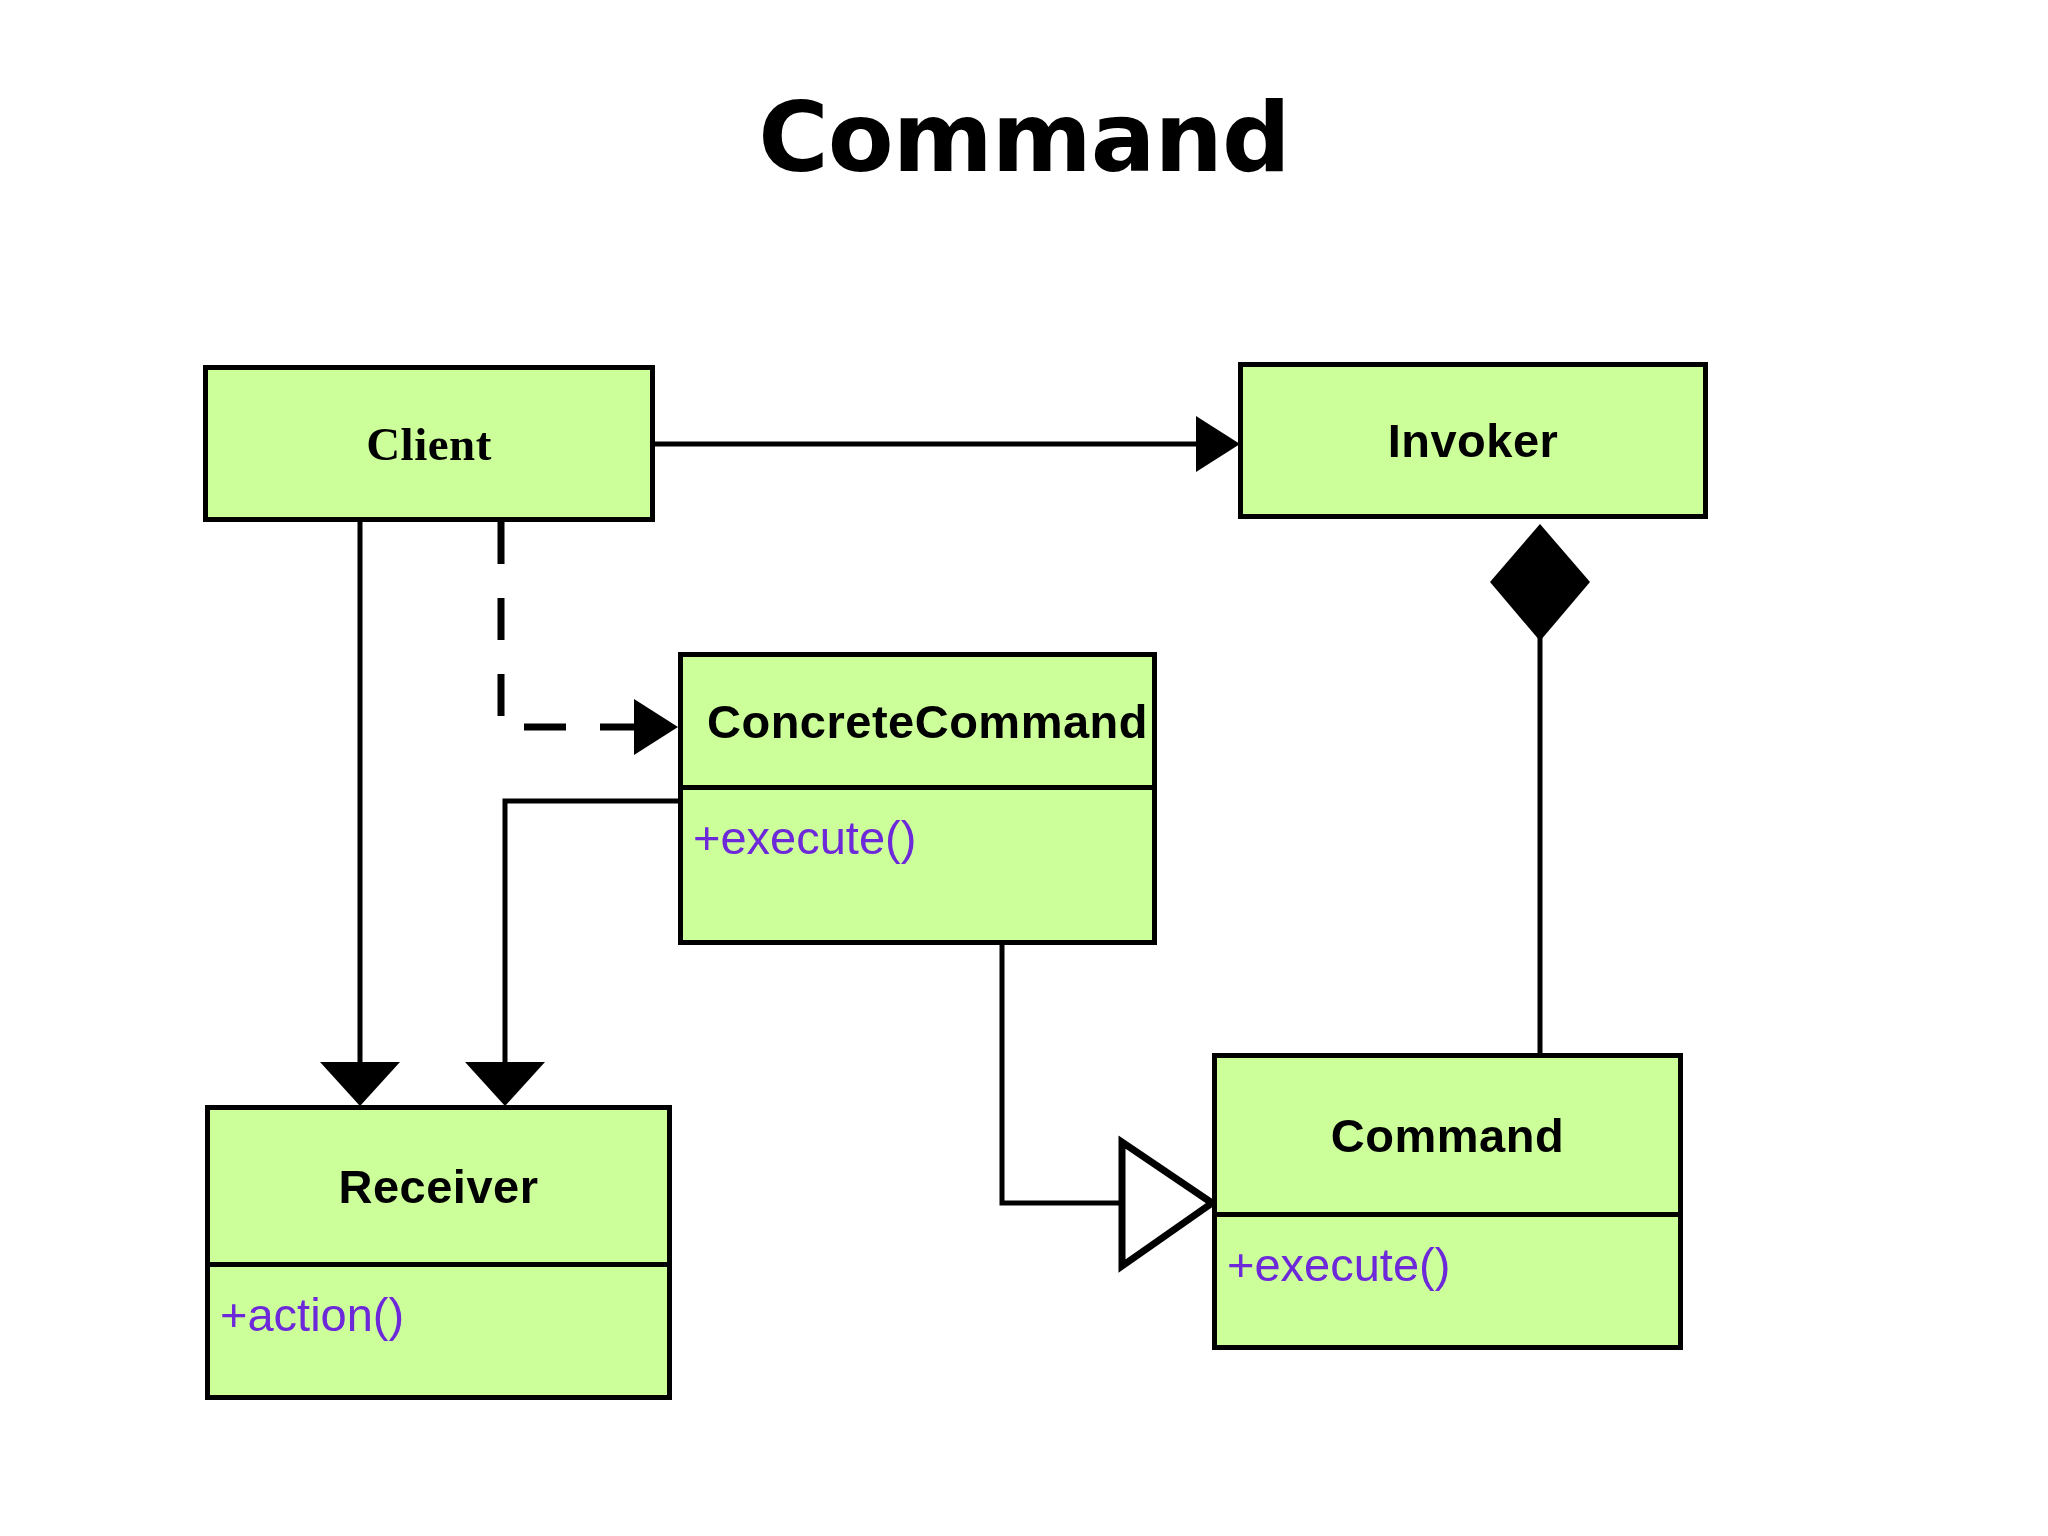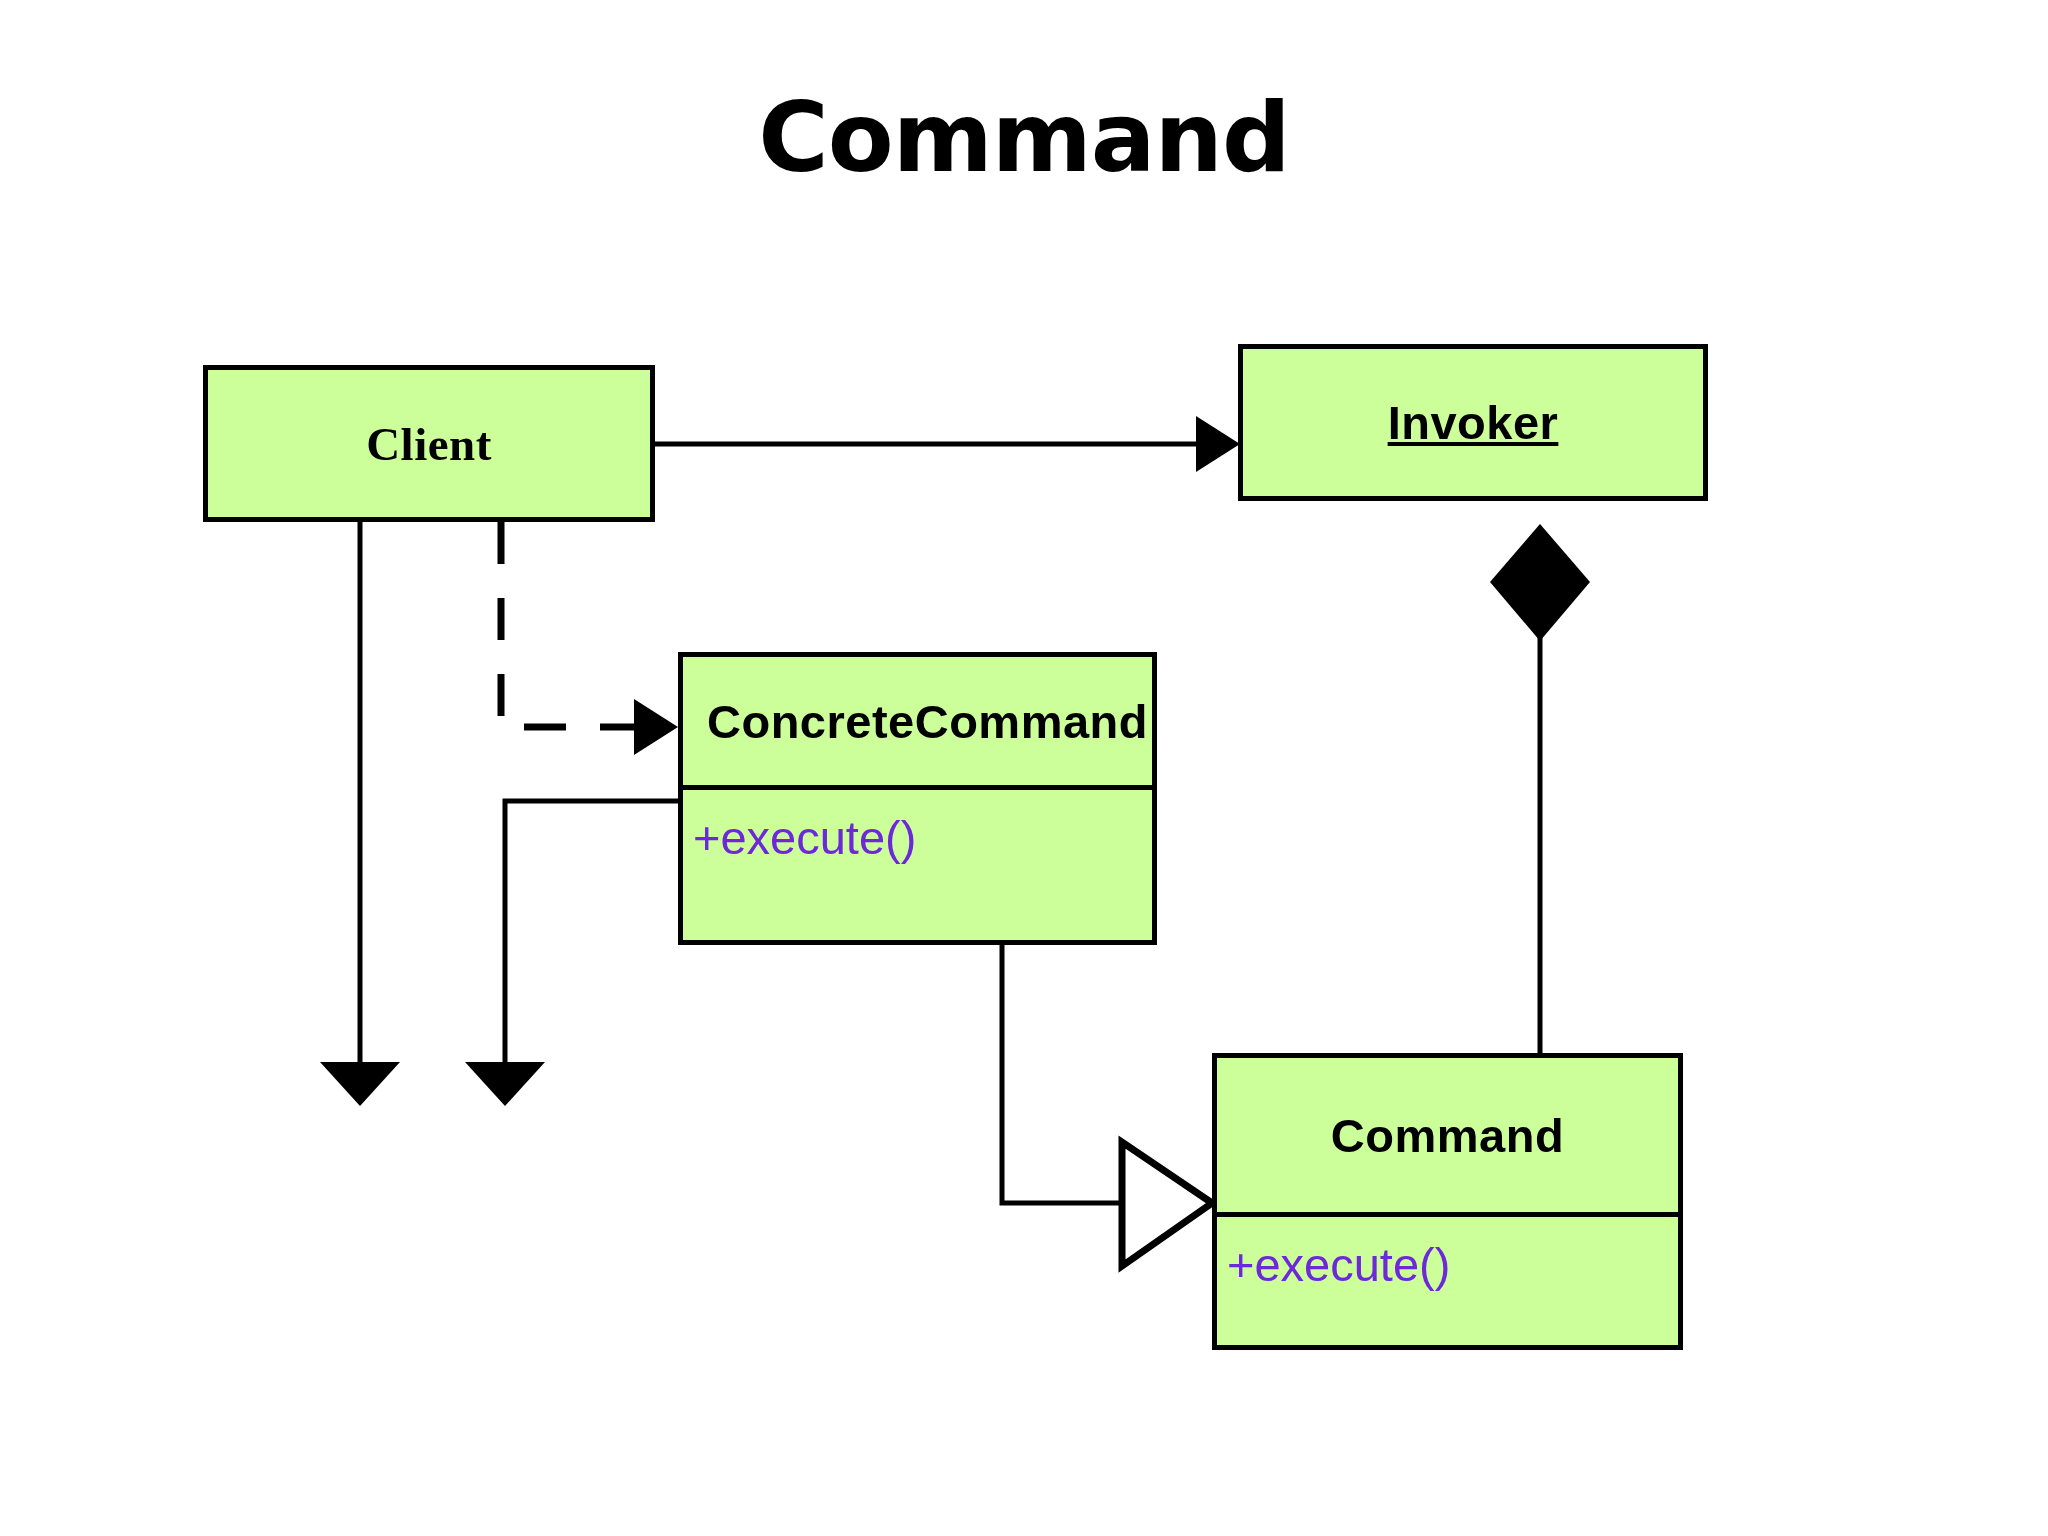--- a/index.html
+++ b/index.html
@@ -107,30 +107,35 @@
     <g>
       <line x1="1540" y1="580" x2="1540" y2="1053" stroke="#000000" stroke-width="5"></line>
       <polygon points="1540,524 1590,582 1540,641 1490,582" fill="#000000"></polygon>
     </g>
   </svg>
 
   <div class="uml-class" style="left:203px; top:365px; width:452px; height:157px;">
     <div class="uml-name" style="height:147px;font-family:Liberation Serif, serif;">Client</div>
   </div>
 
-  <div class="uml-class" style="left:1238px; top:344px; width:470px; height:157px;text-decoration:underline;">
+  <div class="uml-class" style="left:1238px; top:362px; width:470px; height:157px;">
     <div class="uml-name" style="height:147px;">Invoker</div>
   </div>
 
   <div class="uml-class" style="left:678px; top:652px; width:479px; height:293px;">
     <div class="uml-name" style="height:128px;margin-left:10px;">ConcreteCommand</div>
     <div class="uml-divider"></div>
     <div class="uml-ops">+execute()</div>
   </div>
 
+  <div class="uml-class" style="left:205px; top:1105px; width:467px; height:295px;">
+    <div class="uml-name" style="height:152px;">Receiver</div>
+    <div class="uml-divider"></div>
+    <div class="uml-ops">+action()</div>
+  </div>
 
   <div class="uml-class" style="left:1212px; top:1053px; width:471px; height:297px;">
     <div class="uml-name" style="height:154px;">Command</div>
     <div class="uml-divider"></div>
     <div class="uml-ops">+execute()</div>
   </div>
 
 </div>
 
 </body></html>

